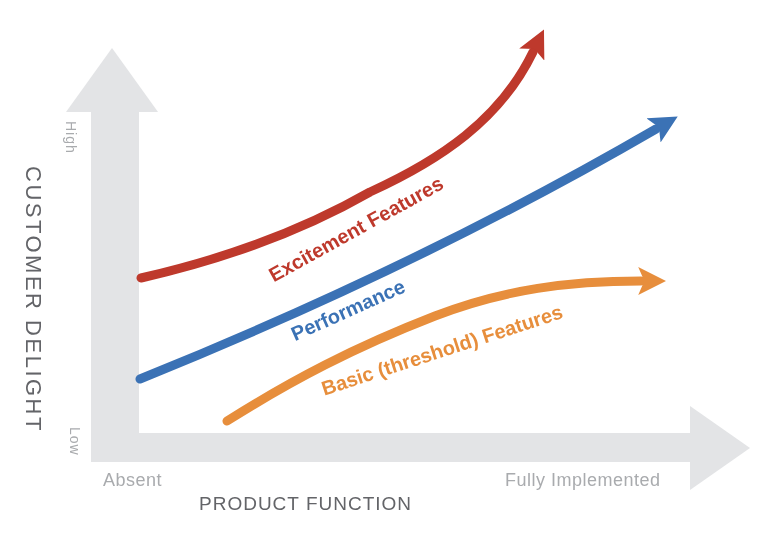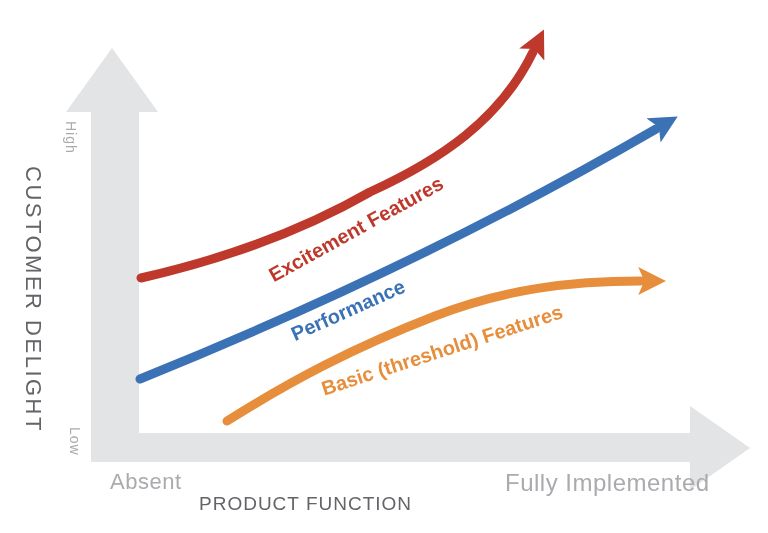--- a/index.html
+++ b/index.html
@@ -9,22 +9,22 @@
   }
   .chart-svg{position:absolute;left:0;top:0;}
   .label{position:absolute;white-space:nowrap;line-height:1;}
   .v-text{writing-mode:vertical-rl;text-orientation:mixed;}
   .axis-title{color:#636468;font-weight:500;}
   .y-title{left:22px;top:166px;font-size:22px;letter-spacing:2.5px;}
   .x-title{left:199px;top:494px;font-size:19px;letter-spacing:1px;}
   .tick{color:#A9ABAE;font-weight:500;}
   .tick-high{left:64px;top:121px;font-size:14px;letter-spacing:1px;}
   .tick-low{left:68px;top:427px;font-size:14px;letter-spacing:1px;}
-  .tick-absent{left:110px;top:471px;font-size:22px;letter-spacing:0.5px;}
-  .tick-fully{left:505px;top:471px;font-size:24px;letter-spacing:0.5px;}
+  .tick-absent{left:103px;top:471px;font-size:18px;letter-spacing:0.5px;}
+  .tick-fully{left:505px;top:471px;font-size:18px;letter-spacing:0.5px;}
   .curve-label{font-size:20px;font-weight:bold;transform-origin:center;}
   .lbl-excitement{left:356px;top:229px;transform:translate(-50%,-50%) rotate(-29deg);color:#BE392C;}
   .lbl-performance{left:348px;top:310px;transform:translate(-50%,-50%) rotate(-24deg);color:#3B72B5;}
   .lbl-basic{left:442px;top:350px;transform:translate(-50%,-50%) rotate(-18deg);color:#E78E3C;}
 </style>
 </head>
 <body>
 
 <div class="canvas">
 

